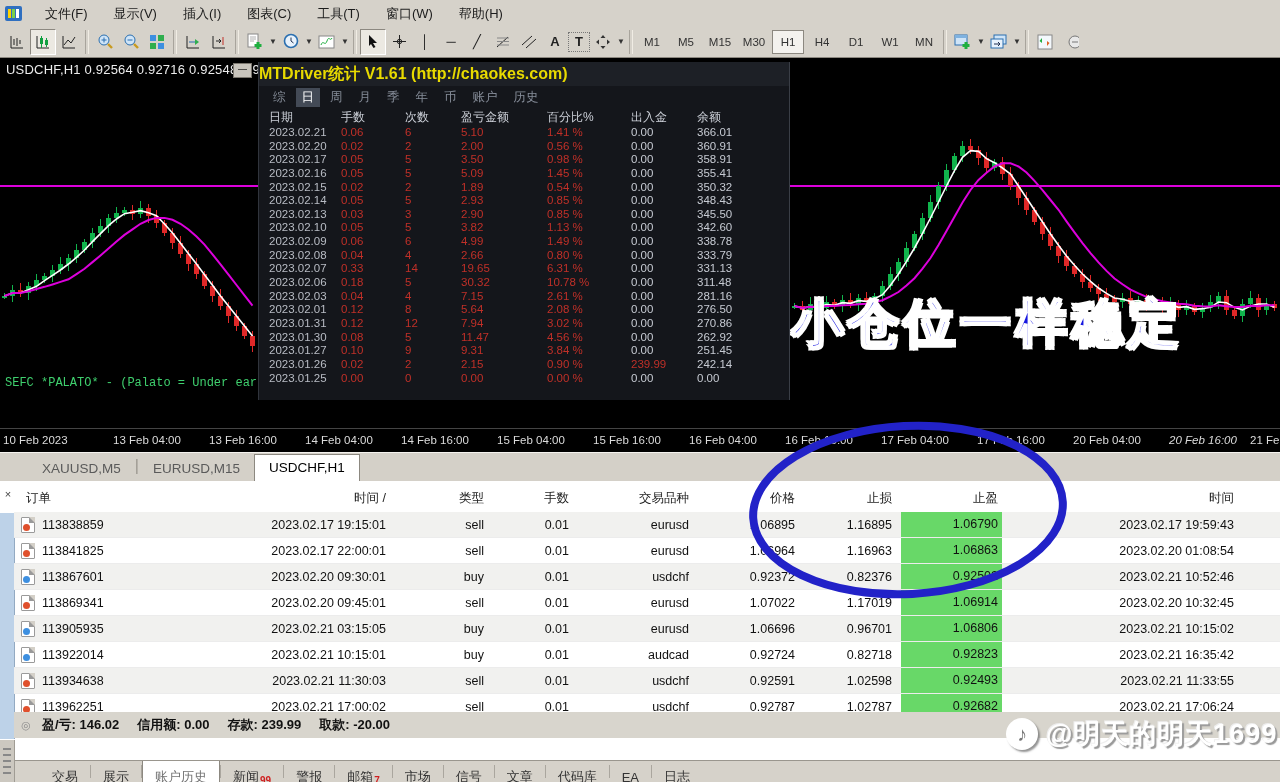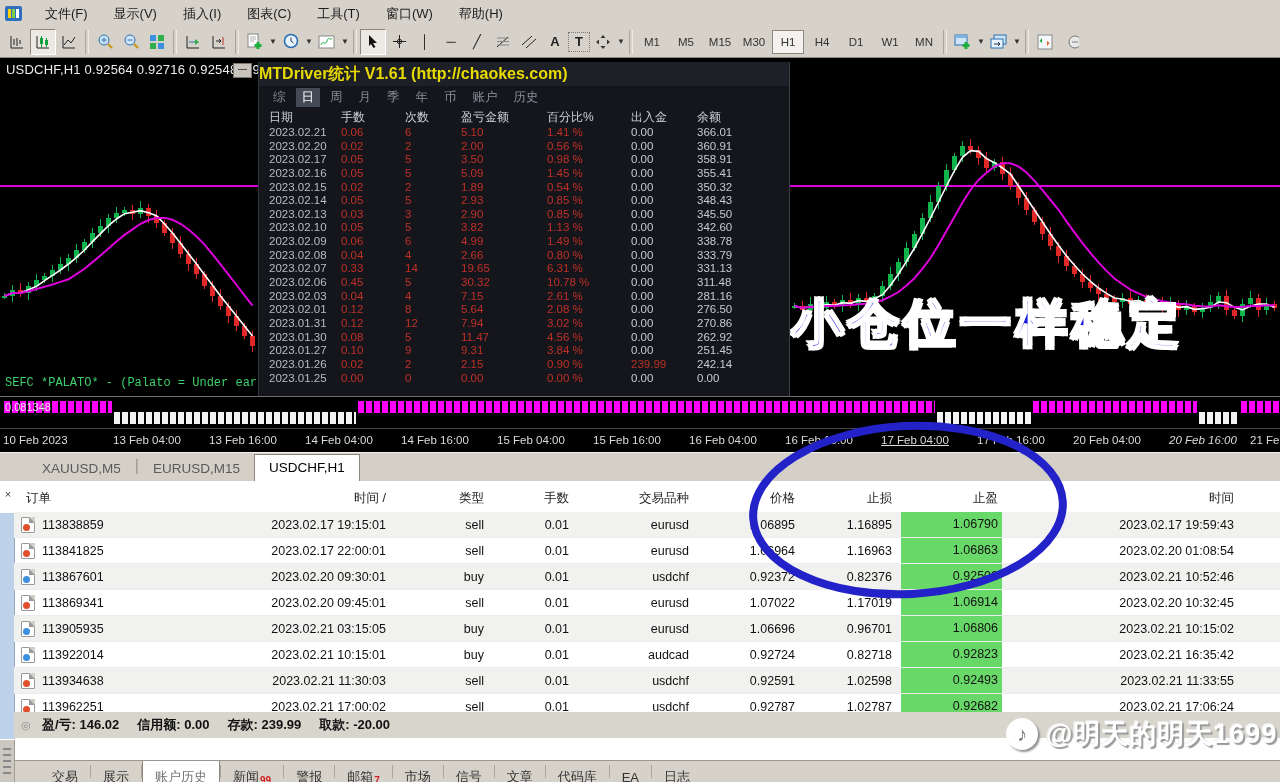--- a/index.html
+++ b/index.html
@@ -591,21 +591,21 @@
             <span class="pc-date">2023.02.07</span>
             <span class="pc-red">0.33</span>
             <span class="pc-red">14</span>
             <span class="pc-red">19.65</span>
             <span class="pc-red">6.31 %</span>
             <span class="pc-io">0.00</span>
             <span class="pc-bal">331.13</span>
           </div>
           <div class="prow">
             <span class="pc-date">2023.02.06</span>
-            <span class="pc-red">0.45</span>
+            <span class="pc-red">0.18</span>
             <span class="pc-red">5</span>
             <span class="pc-red">30.32</span>
             <span class="pc-red">10.78 %</span>
             <span class="pc-io">0.00</span>
             <span class="pc-bal">311.48</span>
           </div>
           <div class="prow">
             <span class="pc-date">2023.02.03</span>
             <span class="pc-red">0.04</span>
             <span class="pc-red">4</span>
@@ -665,42 +665,32 @@
             <span class="pc-red">0</span>
             <span class="pc-red">0.00</span>
             <span class="pc-red">0.00 %</span>
             <span class="pc-io">0.00</span>
             <span class="pc-bal">0.00</span>
           </div>
         </div>
     </div>
   </div>
 
-  <div id="subwin">
-    <div class="mag" style="left:4px;width:108px"></div>
-    <div class="whi" style="left:114px;width:242px"></div>
-    <div class="mag" style="left:358px;width:577px"></div>
-    <div class="whi" style="left:937px;width:94px"></div>
-    <div class="mag" style="left:1033px;width:164px"></div>
-    <div class="whi" style="left:1199px;width:40px"></div>
-    <div class="mag" style="left:1241px;width:39px"></div>
-    <div id="subval">0.081348</div>
-  </div>
 
   <div id="taxis">
       <span class="tick" style="left: 3px;">10 Feb 2023</span>
       <span class="tick" style="left: 107px; width: 80px; text-align: center;">13 Feb 04:00</span>
       <span class="tick" style="left: 203px; width: 80px; text-align: center;">13 Feb 16:00</span>
       <span class="tick" style="left: 299px; width: 80px; text-align: center;">14 Feb 04:00</span>
       <span class="tick" style="left: 395px; width: 80px; text-align: center;">14 Feb 16:00</span>
       <span class="tick" style="left: 491px; width: 80px; text-align: center;">15 Feb 04:00</span>
       <span class="tick" style="left: 587px; width: 80px; text-align: center;">15 Feb 16:00</span>
       <span class="tick" style="left: 683px; width: 80px; text-align: center;">16 Feb 04:00</span>
       <span class="tick" style="left: 779px; width: 80px; text-align: center;">16 Feb 16:00</span>
-      <span class="tick" style="left: 875px; width: 80px; text-align: center; text-decoration: underline;">17 Feb 04:00</span>
+      <span class="tick" style="left: 875px; width: 80px; text-align: center;">17 Feb 04:00</span>
       <span class="tick" style="left: 971px; width: 80px; text-align: center;">17 Feb 16:00</span>
       <span class="tick" style="left: 1067px; width: 80px; text-align: center;">20 Feb 04:00</span>
       <span class="tick" style="left: 1163px; width: 80px; text-align: center; font-style: italic;">20 Feb 16:00</span>
       <span class="tick" style="left: 1250px;">21 Feb 04:00</span>
     </div>
 
   <div id="chart-tabs">
       <span class="ctab">XAUUSD,M5</span>
       <span class="ctab-sep">|</span>
       <span class="ctab">EURUSD,M15</span>

